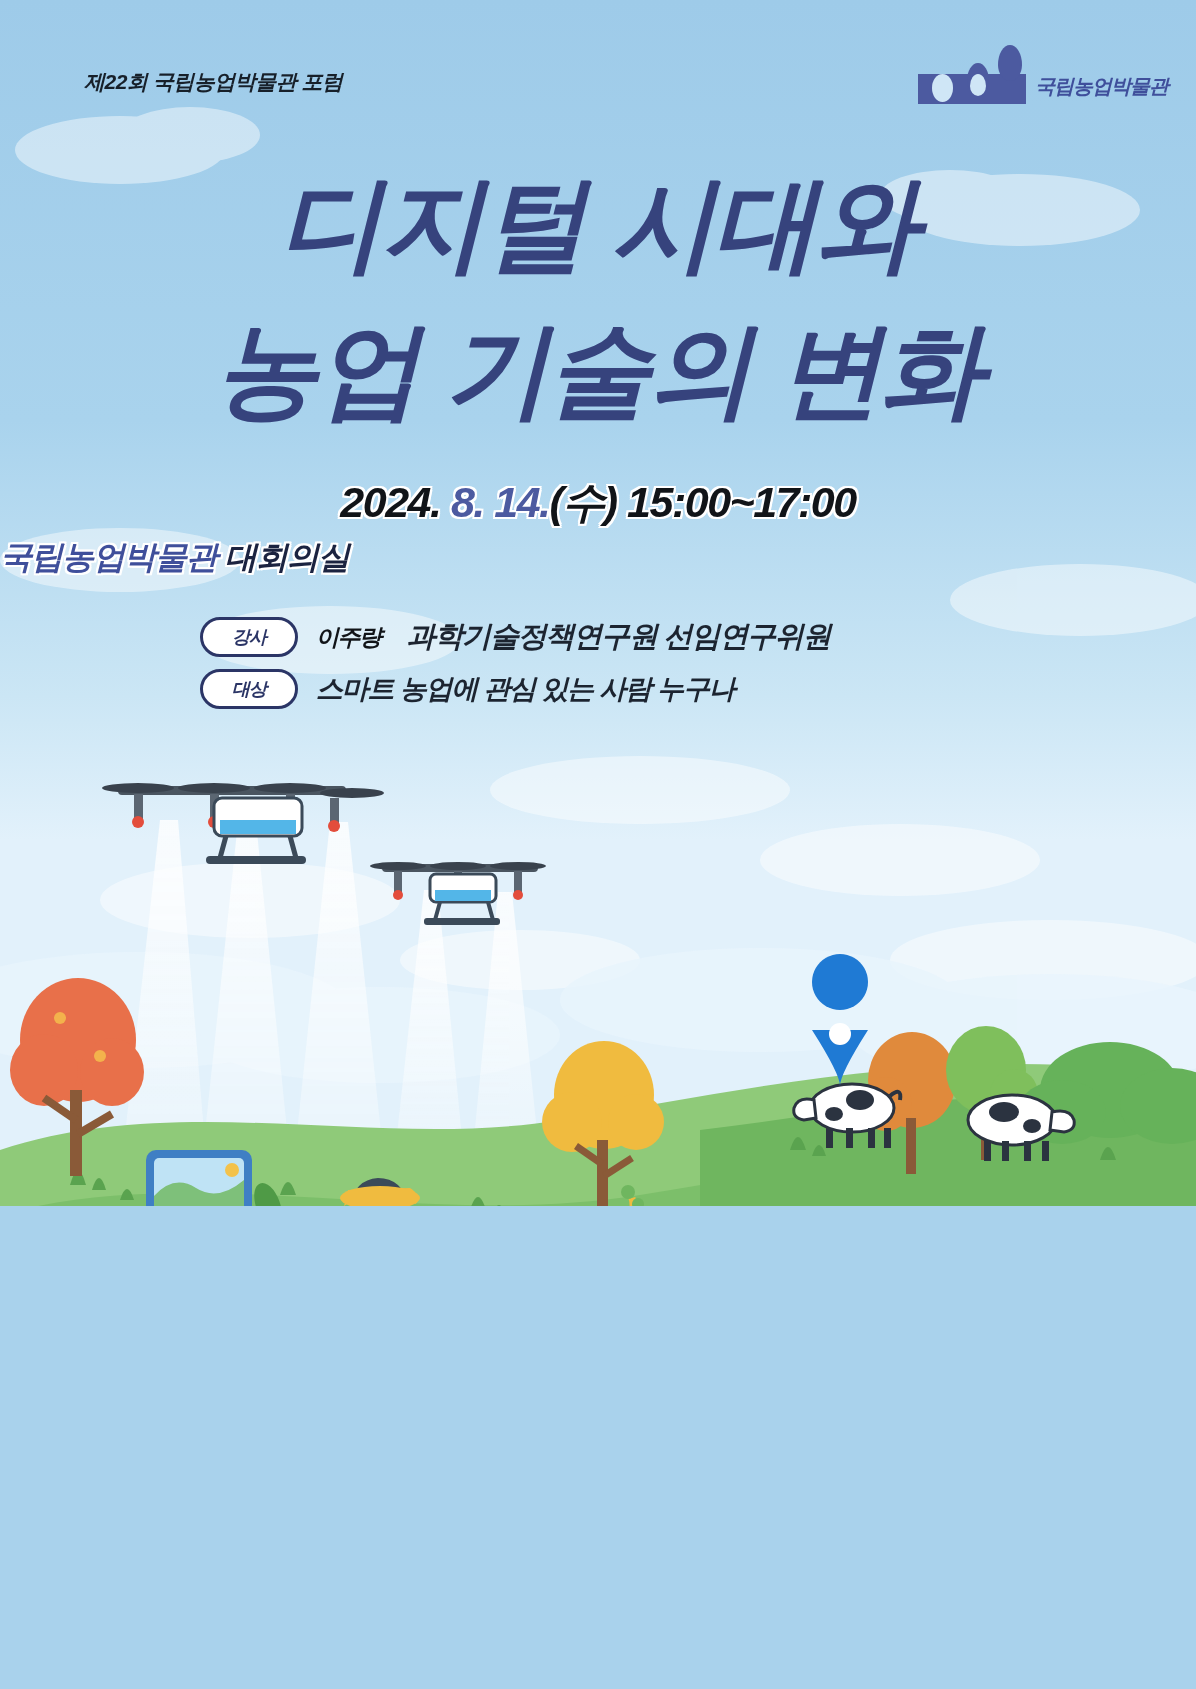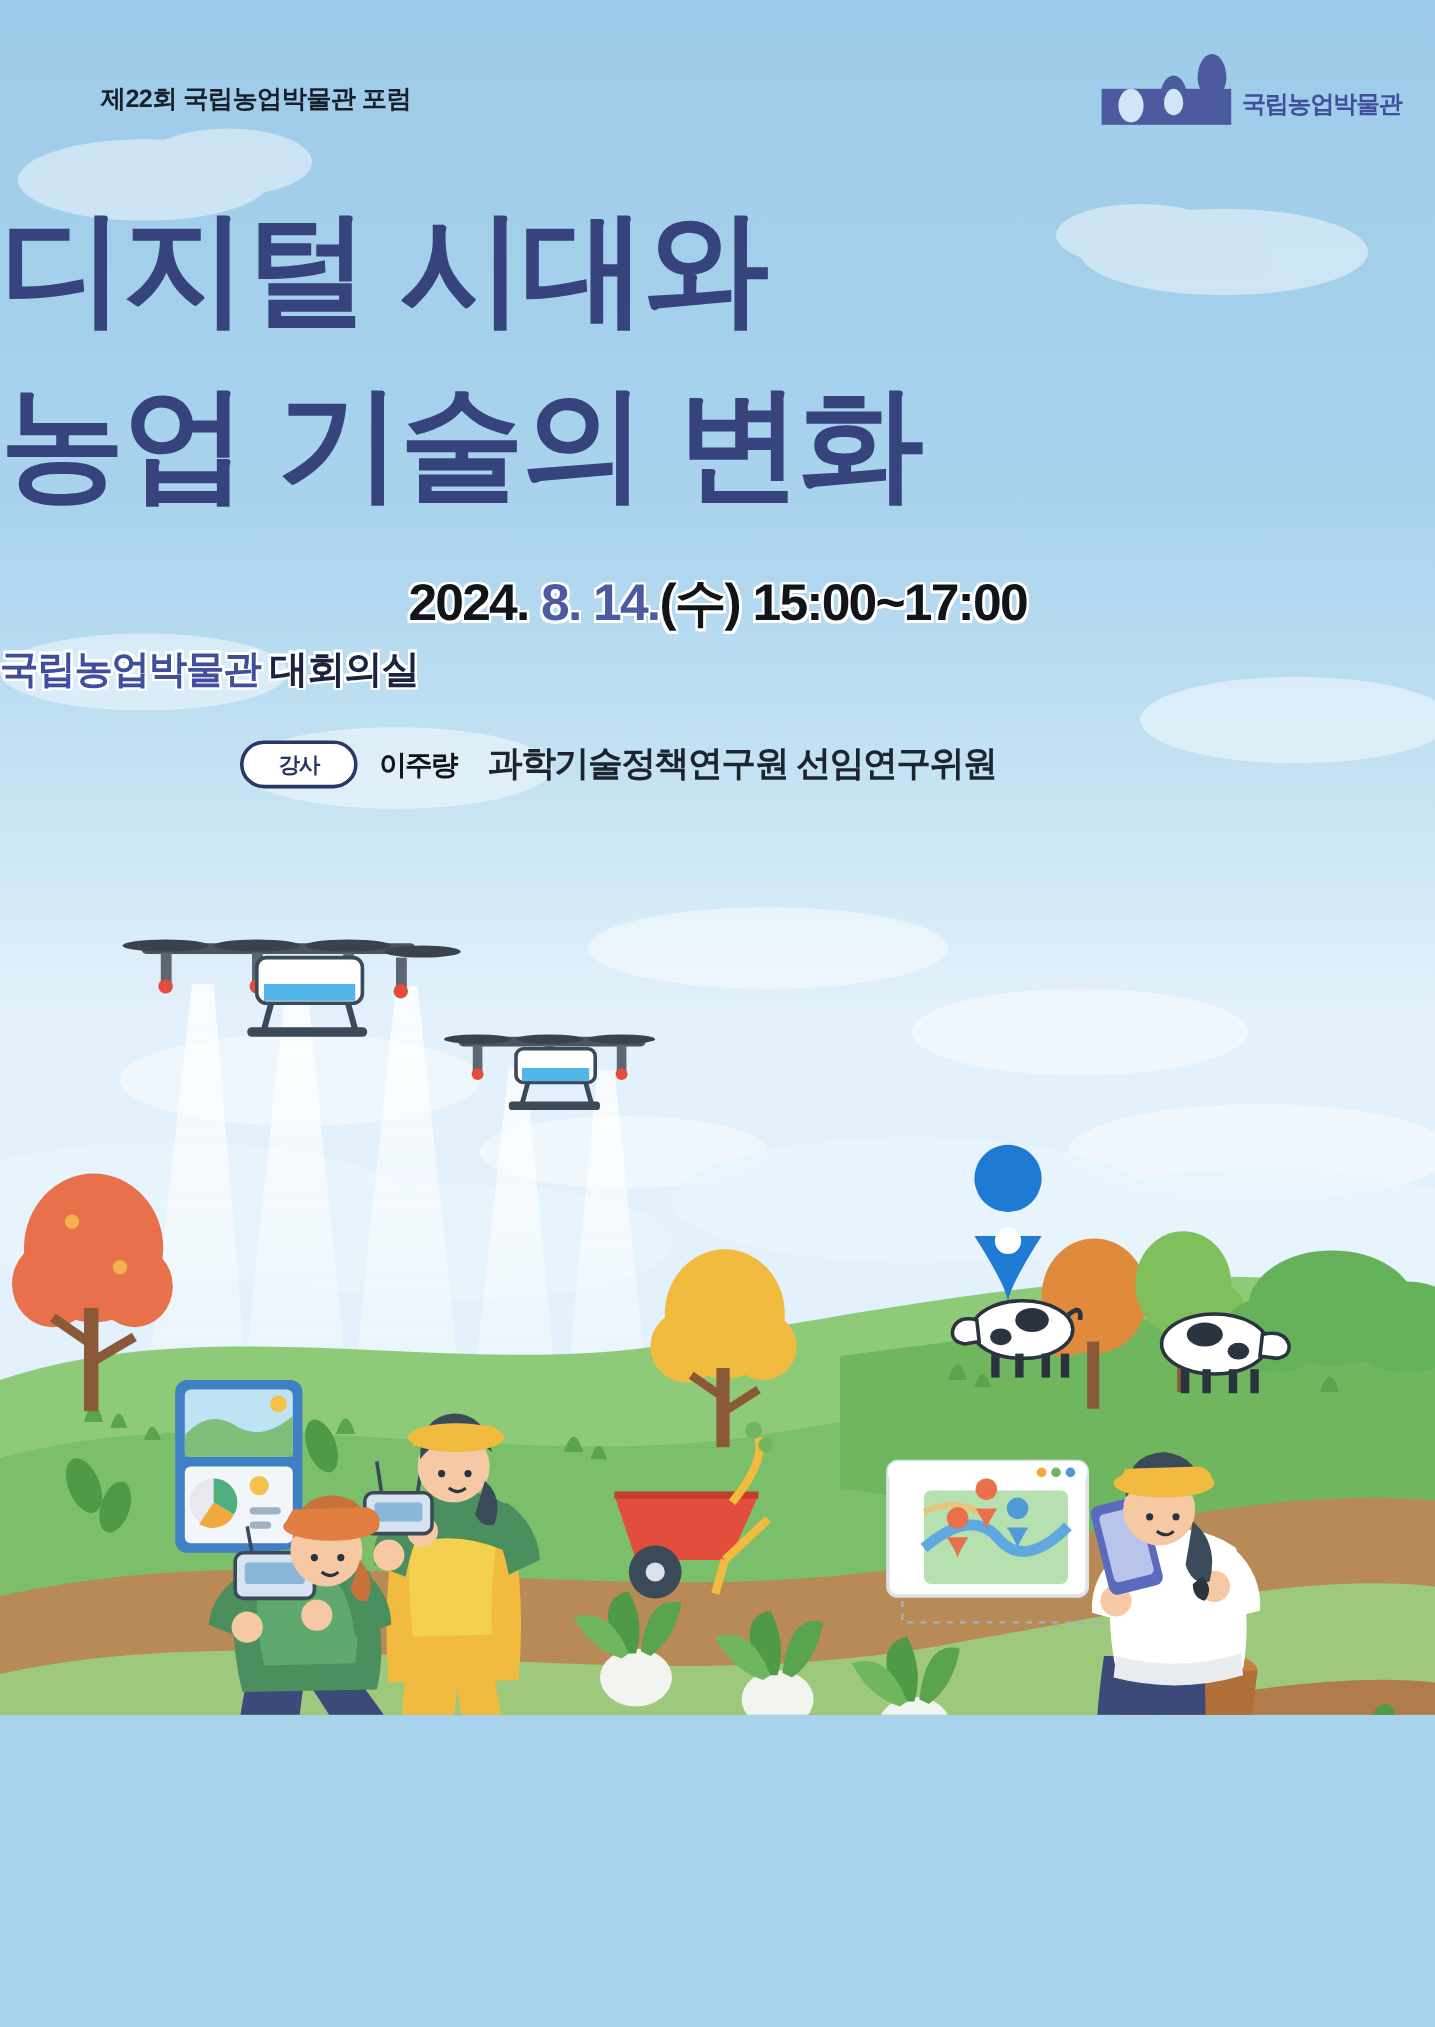--- a/index.html
+++ b/index.html
@@ -2,43 +2,43 @@
 <html><head>
 <meta charset="utf-8">
 <style>
   * { margin:0; padding:0; box-sizing:border-box; }
   html,body { width:1196px; height:1689px; overflow:hidden; }
   body {
     font-family:"Liberation Sans","DejaVu Sans",sans-serif;
     background:#a9d2ec;
     position:relative;
   }
-  .poster { position:relative; width:1196px; height:1429px; overflow:hidden;
-    background:linear-gradient(#9ecbe9 0%, #a9d3ed 22%, #bfe0f3 46%, #cfe8f6 58%, #dff0fa 66%); }
+  .poster { position:relative; width:1196px; height:1206px; overflow:hidden;
+    background:linear-gradient(#9ecbe9 0%, #a9d3ed 22%, #bfe0f3 46%, #cfe8f6 58%, #dff0fa 66%);font-style:italic; }
 
   
   .hdr-title { position:absolute; left:84px; top:68px; font-size:21px; font-weight:bold;
      color:#17202a; letter-spacing:-.5px; }
   .logo-wrap { position:absolute; right:28px; top:52px; display:flex; align-items:flex-end; gap:9px; }
   .logo-mark { position:relative; width:108px; height:52px; }
   .logo-bar { position:absolute; left:0; bottom:0; width:108px; height:30px; background:#4c5aa0; }
   .leaf { position:absolute; background:#4c5aa0; border-radius:50% 50% 50% 50%/60% 60% 40% 40%; }
   .leaf.l1 { left:14px; bottom:2px; width:21px; height:28px; background:#cfe6f6;
      border-radius:50%/50%; }
   .leaf.l2 { left:49px; bottom:9px; width:22px; height:32px; background:#4c5aa0;
      border-radius:50% 50% 50% 50%/55% 55% 45% 45%; }
   .leaf.l2::after { content:""; position:absolute; left:3px; top:11px; width:16px; height:22px;
      background:#cfe6f6; border-radius:50% 50% 50% 50%/55% 55% 45% 45%; }
   .leaf.l3 { left:80px; bottom:23px; width:24px; height:36px; background:#4c5aa0;
      border-radius:50% 50% 50% 50%/55% 55% 45% 45%; }
   .logo-text { font-size:20px; font-weight:bold; color:#3f4f9b; letter-spacing:-1px;
      padding-bottom:4px; }
 
   
-  .title { position:absolute; left:0; right:0; text-align:left; color:#36437d;
+  .title { position:absolute; left:0; right:0; text-align:center; color:#36437d;
      font-weight:bold; letter-spacing:-2px; line-height:1; }
   .title-l1 { top:172px; font-size:104px; }
   .title-l2 { top:318px; font-size:104px; }
 
   
   .dateline { position:absolute; left:0; right:0; top:474px; text-align:center;
      font-size:43px; font-weight:bold; letter-spacing:-1.5px; color:#111418;
      text-shadow:2px 0 0 #fff,-2px 0 0 #fff,0 2px 0 #fff,0 -2px 0 #fff,
                  2px 2px 0 #fff,-2px -2px 0 #fff,2px -2px 0 #fff,-2px 2px 0 #fff; }
   .dateline .hl { color:#4c5aa0; }
@@ -448,15 +448,19 @@
     <span>국립농업박물관</span>
     <span class="b">대회의실</span>
   </div>
 
   <div class="info">
     <div class="info-row">
       <div class="pill">강사</div>
       <div class="info-name">이주량</div>
       <div class="info-desc">과학기술정책연구원 선임연구위원</div>
     </div>
+    <div class="info-row">
+      <div class="pill">대상</div>
+      <div class="info-plain">스마트 농업에 관심 있는 사람 누구나</div>
+    </div>
   </div>
 
 </div>
 
 </body></html>

